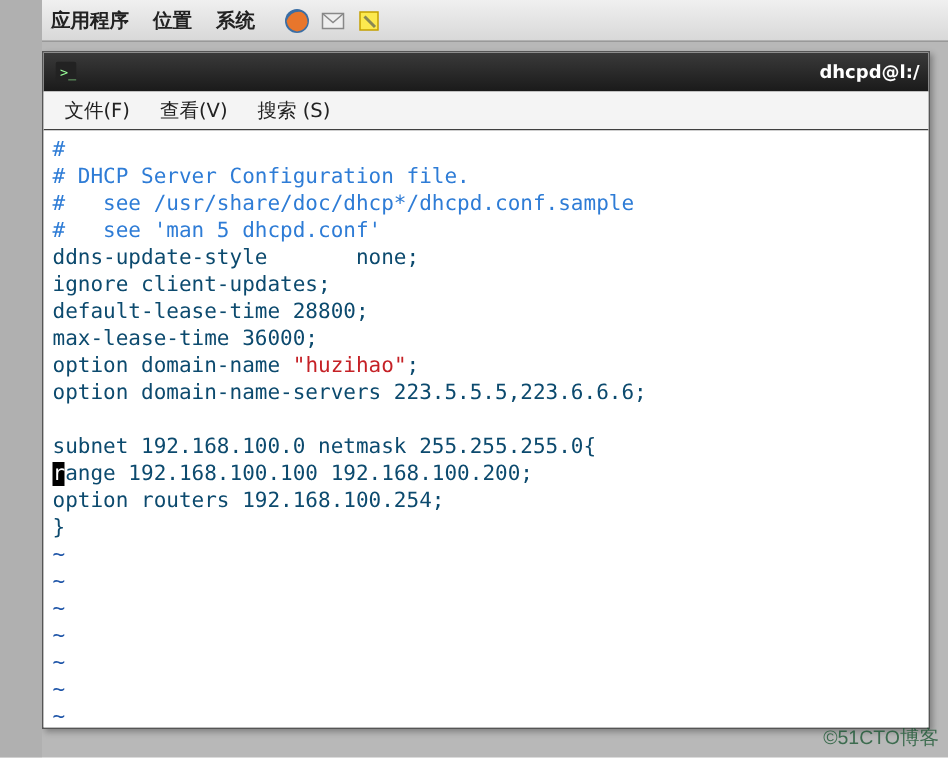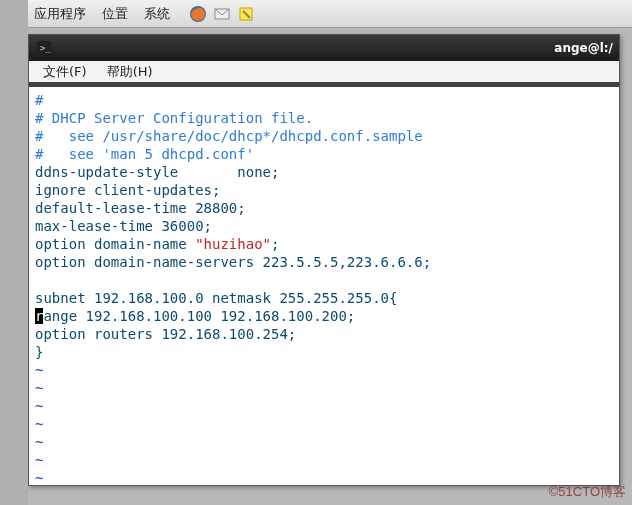--- a/index.html
+++ b/index.html
@@ -13,20 +13,21 @@
       position: relative;
     }
     .top-panel {
       height: 28px;
       background: linear-gradient(#f0f0f0, #d8d8d8);
       border-bottom: 1px solid #999;
       display: flex;
       align-items: center;
       padding-left: 4px;
       gap: 4px;
+      font-weight: bold;
     }
     .panel-icon { width: 20px; height: 20px; display: inline-flex; align-items: center; justify-content: center; }
     .panel-item { padding: 0 6px; color: #222; font-size: 13px; }
     .panel-sep { width: 4px; }
     .window-frame {
       margin: 6px 12px 0 28px;
       background: #fff;
       border: 1px solid #555;
       box-shadow: 2px 2px 4px rgba(0,0,0,0.3);
       height: 452px;
@@ -40,21 +41,21 @@
       align-items: center;
       padding: 0 6px;
       font-size: 12px;
     }
     .titlebar-icon { width: 18px; height: 18px; margin-right: 6px; display:flex;align-items:center;justify-content:center;}
     .titlebar-spacer { flex: 1; }
     .titlebar-title { font-weight: bold; }
     .menubar {
       height: 26px;
       background: #f4f4f4;
-      border-bottom: 5px solid #404040;
+      border-bottom: 1px solid #404040;
       display: flex;
       align-items: stretch;
       padding: 0 4px;
     }
     .menu-item {
       padding: 4px 10px;
       color: #222;
       display: flex;
       align-items: center;
       font-size: 13px;
@@ -71,21 +72,21 @@
     }
     .c-comment { color: #2e7cd6; }
     .c-text { color: #0c4a6e; }
     .c-str { color: #c52126; }
     .c-tilde { color: #1e55a8; }
     .cursor { background: #000; color: #fff; }
     .watermark {
       position: absolute;
       right: 6px;
       bottom: 4px;
-      color: #7f1d1d;
+      color: #14532d;
       font-size: 13px;
       font-family: sans-serif;
       opacity: 0.75;
       pointer-events: none;
     }
     .left-col {
       position: absolute;
       left: 0; top: 0; width: 28px; height: 505px;
       background: #b0b0b0;
     }
@@ -130,22 +131,23 @@
 
 <div class="window-frame">
   <div class="titlebar">
     <span class="titlebar-icon">
       <svg width="14" height="14" viewBox="0 0 14 14">
           <rect width="14" height="14" fill="#222" rx="2"></rect>
           <text x="3" y="10" fill="#9f9" font-size="9" font-family="monospace">&gt;_</text>
         </svg>
     </span>
     <span class="titlebar-spacer"></span>
-    <span class="titlebar-title">ange@l:/</span>
+    <span class="titlebar-title">dhcpd@l:/</span>
   </div>
   <div class="menubar">
     <span class="menu-item">文件(F)</span>
-    <span class="menu-item">帮助(H)</span>
+    <span class="menu-item">查看(V)</span>
+    <span class="menu-item">搜索 (S)</span>
   </div>
   <div class="editor-area" id="editor"><div class="c-comment">#</div><div class="c-comment"># DHCP Server Configuration file.</div><div class="c-comment">#   see /usr/share/doc/dhcp*/dhcpd.conf.sample</div><div class="c-comment">#   see 'man 5 dhcpd.conf'</div><div class="c-text">ddns-update-style       none;</div><div class="c-text">ignore client-updates;</div><div class="c-text">default-lease-time 28800;</div><div class="c-text">max-lease-time 36000;</div><div><span class="c-text">option domain-name </span><span class="c-str">"huzihao"</span><span class="c-text">;</span></div><div class="c-text">option domain-name-servers 223.5.5.5,223.6.6.6;</div><div class="c-text">&nbsp;</div><div class="c-text">subnet 192.168.100.0 netmask 255.255.255.0{</div><div><span class="cursor">r</span><span class="c-text">ange 192.168.100.100 192.168.100.200;</span></div><div class="c-text">option routers 192.168.100.254;</div><div class="c-text">}</div><div class="c-tilde">~</div><div class="c-tilde">~</div><div class="c-tilde">~</div><div class="c-tilde">~</div><div class="c-tilde">~</div><div class="c-tilde">~</div><div class="c-tilde">~</div></div>
 </div>
 
 <div class="watermark">©51CTO博客</div>
 
 </body></html>

